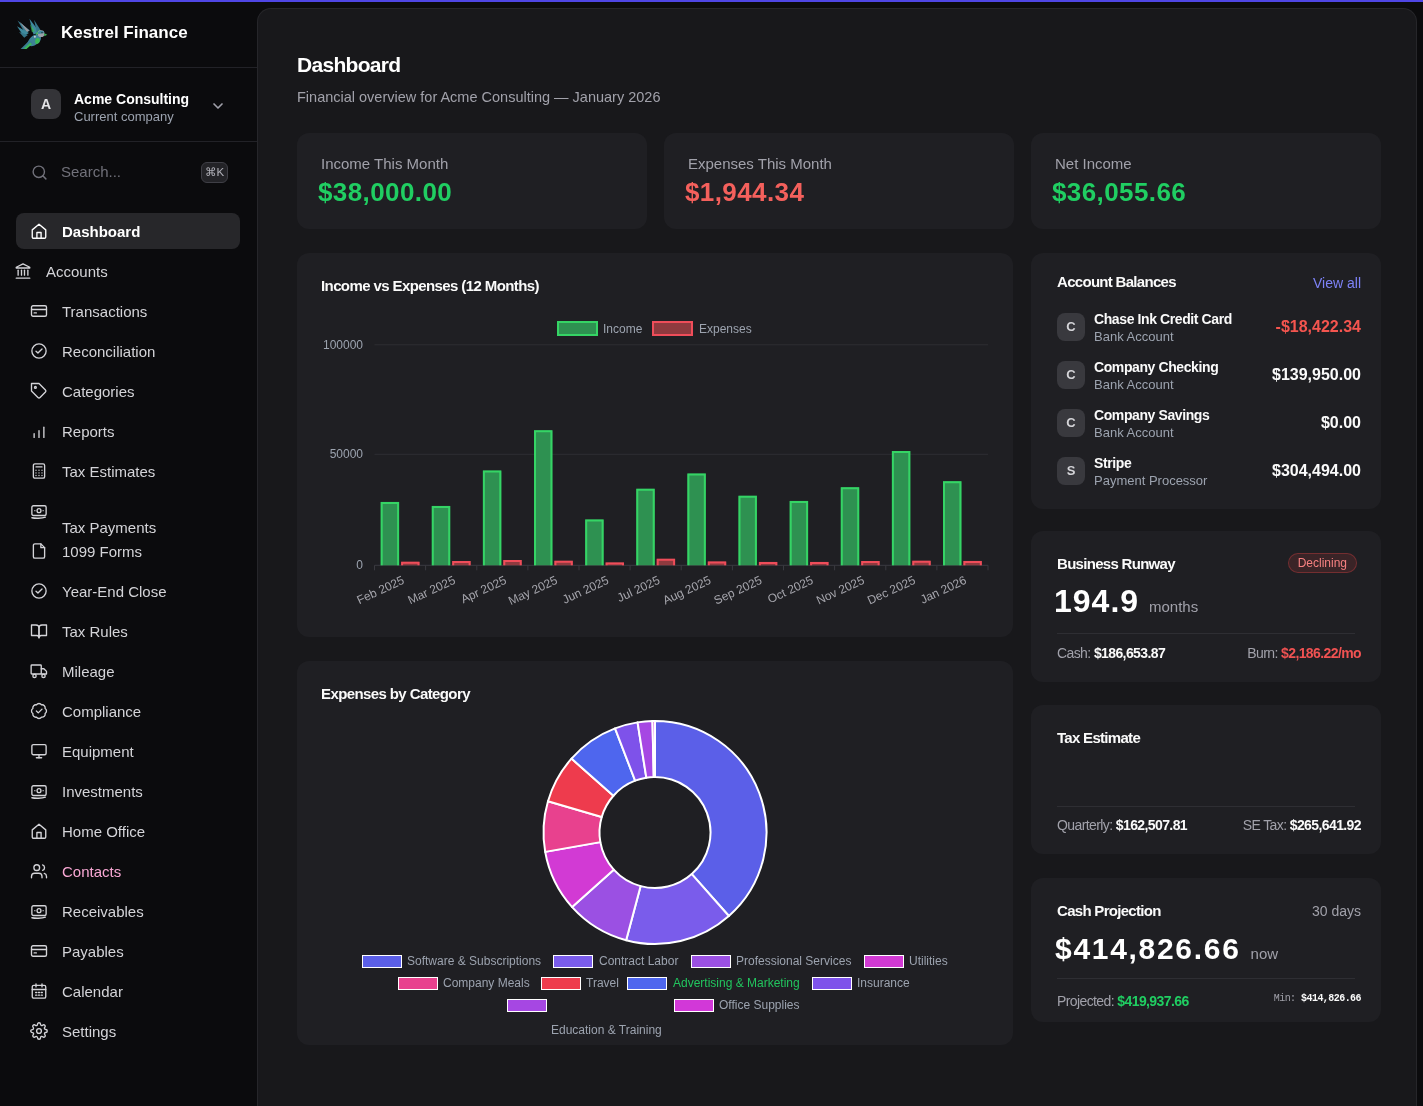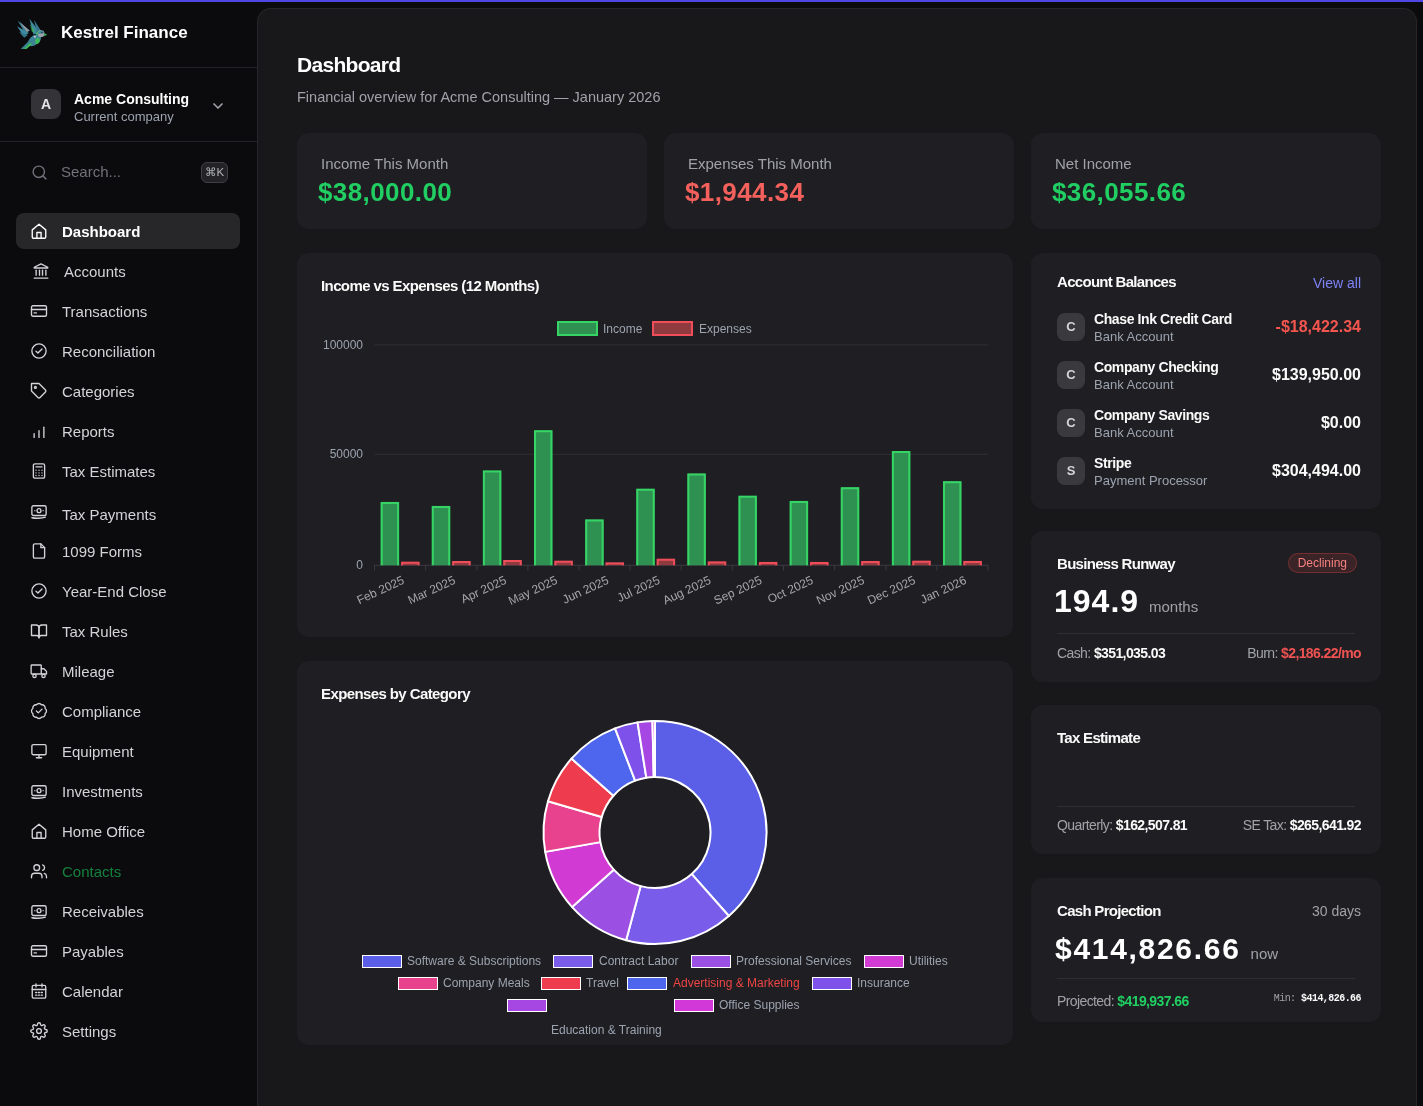--- a/index.html
+++ b/index.html
@@ -57,21 +57,21 @@
   <div class="abs" style="left:61px;top:161px;font-size:15px;color:#71717a;">Search...</div>
   <div class="abs" style="left:201px;top:160px;width:27px;height:21px;border:1px solid #3f3f46;border-radius:6px;background:#232327;color:#b0b0b8;font-size:11.5px;text-align:center;line-height:19px;">⌘K</div>
 
   <div class="abs" style="left:16px;top:211px;width:224px;height:36px;border-radius:8px;background:#27272a;">
       <svg class="abs ic" style="left:14px;top:9px;" width="18" height="18" viewBox="0 0 24 24" fill="none" stroke="#ffffff" stroke-width="1.8" stroke-linecap="round" stroke-linejoin="round">
         <path d="M3 10.5 12 3l9 7.5V20a1.7 1.7 0 0 1-1.7 1.7H4.7A1.7 1.7 0 0 1 3 20Z"></path>
         <path d="M9.2 21.5v-7.5h5.6v7.5"></path>
       </svg>
       <div class="abs" style="left:46px;top:10px;font-size:15px;font-weight:bold;color:#ffffff;">Dashboard</div>
     </div>
-  <div class="abs" style="left:18px;top:251px;width:224px;height:36px;border-radius:8px;">
+  <div class="abs" style="left:0;top:251px;width:224px;height:36px;border-radius:8px;">
       <svg class="abs ic" style="left:14px;top:9px;" width="18" height="18" viewBox="0 0 24 24" fill="none" stroke="#d4d4d8" stroke-width="1.8" stroke-linecap="round" stroke-linejoin="round">
         <line x1="3" y1="21.5" x2="21" y2="21.5"></line>
         <line x1="5.5" y1="17.5" x2="5.5" y2="11"></line>
         <line x1="10" y1="17.5" x2="10" y2="11"></line>
         <line x1="14" y1="17.5" x2="14" y2="11"></line>
         <line x1="18.5" y1="17.5" x2="18.5" y2="11"></line>
         <path d="M12 2.5 21 7v1H3V7Z"></path>
       </svg>
       <div class="abs" style="left:46px;top:10px;font-size:15px;font-weight:500;color:#d4d4d8;">Accounts</div>
     </div>
@@ -122,21 +122,21 @@
       <div class="abs" style="left:46px;top:10px;font-size:15px;font-weight:500;color:#d4d4d8;">Tax Estimates</div>
     </div>
   <div class="abs" style="left:16px;top:491px;width:224px;height:36px;border-radius:8px;">
       <svg class="abs ic" style="left:14px;top:9px;" width="18" height="18" viewBox="0 0 24 24" fill="none" stroke="#d4d4d8" stroke-width="1.8" stroke-linecap="round" stroke-linejoin="round">
         <rect x="2.5" y="5" width="19" height="13" rx="2"></rect>
         <circle cx="12" cy="11.5" r="2.6"></circle>
         <line x1="6.5" y1="11.5" x2="6.51" y2="11.5"></line>
         <line x1="17.5" y1="11.5" x2="17.51" y2="11.5"></line>
         <path d="M2.5 21c4 1 13.5 1 18-0.8"></path>
       </svg>
-      <div class="abs" style="left:46px;top:13px;font-size:15px;font-weight:500;color:#d4d4d8;">Tax Payments</div>
+      <div class="abs" style="left:46px;top:26px;font-size:15px;font-weight:500;color:#d4d4d8;">Tax Payments</div>
     </div>
   <div class="abs" style="left:16px;top:531px;width:224px;height:36px;border-radius:8px;">
       <svg class="abs ic" style="left:14px;top:9px;" width="18" height="18" viewBox="0 0 24 24" fill="none" stroke="#d4d4d8" stroke-width="1.8" stroke-linecap="round" stroke-linejoin="round">
         <path d="M14.5 2.5H6.5a2 2 0 0 0-2 2v15a2 2 0 0 0 2 2h11a2 2 0 0 0 2-2V7.5Z"></path>
         <path d="M14.5 2.5v5h5"></path>
       </svg>
       <div class="abs" style="left:46px;top:10px;font-size:15px;font-weight:500;color:#d4d4d8;">1099 Forms</div>
     </div>
   <div class="abs" style="left:16px;top:571px;width:224px;height:36px;border-radius:8px;">
       <svg class="abs ic" style="left:14px;top:9px;" width="18" height="18" viewBox="0 0 24 24" fill="none" stroke="#d4d4d8" stroke-width="1.8" stroke-linecap="round" stroke-linejoin="round">
@@ -193,21 +193,21 @@
       </svg>
       <div class="abs" style="left:46px;top:10px;font-size:15px;font-weight:500;color:#d4d4d8;">Home Office</div>
     </div>
   <div class="abs" style="left:16px;top:851px;width:224px;height:36px;border-radius:8px;">
       <svg class="abs ic" style="left:14px;top:9px;" width="18" height="18" viewBox="0 0 24 24" fill="none" stroke="#d4d4d8" stroke-width="1.8" stroke-linecap="round" stroke-linejoin="round">
         <circle cx="9" cy="7.5" r="3.8"></circle>
         <path d="M2 21v-1.8a4.2 4.2 0 0 1 4.2-4.2h5.6a4.2 4.2 0 0 1 4.2 4.2V21"></path>
         <path d="M16.8 3.9a3.8 3.8 0 0 1 0 7.2"></path>
         <path d="M22 21v-1.8a4.2 4.2 0 0 0-3-4"></path>
       </svg>
-      <div class="abs" style="left:46px;top:10px;font-size:15px;font-weight:500;color:#15803d;">Contacts</div>
+      <div class="abs" style="left:46px;top:10px;font-size:15px;font-weight:500;color:#f9a8d4;">Contacts</div>
     </div>
   <div class="abs" style="left:16px;top:891px;width:224px;height:36px;border-radius:8px;">
       <svg class="abs ic" style="left:14px;top:9px;" width="18" height="18" viewBox="0 0 24 24" fill="none" stroke="#d4d4d8" stroke-width="1.8" stroke-linecap="round" stroke-linejoin="round">
         <rect x="2.5" y="5" width="19" height="13" rx="2"></rect>
         <circle cx="12" cy="11.5" r="2.6"></circle>
         <line x1="6.5" y1="11.5" x2="6.51" y2="11.5"></line>
         <line x1="17.5" y1="11.5" x2="17.51" y2="11.5"></line>
         <path d="M2.5 21c4 1 13.5 1 18-0.8"></path>
       </svg>
       <div class="abs" style="left:46px;top:10px;font-size:15px;font-weight:500;color:#d4d4d8;">Receivables</div>
@@ -369,21 +369,21 @@
     <div class="abs" style="left:302px;top:293px;font-size:12px;color:#9ca3af;">Contract Labor</div>
   <div class="abs" style="left:394px;top:294px;width:40px;height:13px;background:#9b50e3;border:1px solid #fff;"></div>
     <div class="abs" style="left:439px;top:293px;font-size:12px;color:#9ca3af;">Professional Services</div>
   <div class="abs" style="left:567px;top:294px;width:40px;height:13px;background:#d23ad4;border:1px solid #fff;"></div>
     <div class="abs" style="left:612px;top:293px;font-size:12px;color:#9ca3af;">Utilities</div>
   <div class="abs" style="left:101px;top:316px;width:40px;height:13px;background:#e8418e;border:1px solid #fff;"></div>
     <div class="abs" style="left:146px;top:315px;font-size:12px;color:#9ca3af;">Company Meals</div>
   <div class="abs" style="left:244px;top:316px;width:40px;height:13px;background:#ee3b4d;border:1px solid #fff;"></div>
     <div class="abs" style="left:289px;top:315px;font-size:12px;color:#9ca3af;">Travel</div>
   <div class="abs" style="left:330px;top:316px;width:40px;height:13px;background:#4e66ee;border:1px solid #fff;"></div>
-    <div class="abs" style="left:376px;top:315px;font-size:12px;color:#ef4444;">Advertising &amp; Marketing</div>
+    <div class="abs" style="left:376px;top:315px;font-size:12px;color:#22c55e;">Advertising &amp; Marketing</div>
   <div class="abs" style="left:515px;top:316px;width:40px;height:13px;background:#7e52ea;border:1px solid #fff;"></div>
     <div class="abs" style="left:560px;top:315px;font-size:12px;color:#9ca3af;">Insurance</div>
   <div class="abs" style="left:210px;top:338px;width:40px;height:13px;background:#a647e3;border:1px solid #fff;"></div>
     <div class="abs" style="left:254px;top:337px;font-size:12px;color:#9ca3af;margin-top:25px;">Education &amp; Training</div>
   <div class="abs" style="left:377px;top:338px;width:40px;height:13px;background:#d238d8;border:1px solid #fff;"></div>
     <div class="abs" style="left:422px;top:337px;font-size:12px;color:#9ca3af;">Office Supplies</div>
 </div>
 
 <div class="card" style="left:1031px;top:253px;width:350px;height:256px;">
   <div class="abs" style="left:26px;top:20px;font-size:15px;font-weight:bold;letter-spacing:-0.7px;color:#fafafa;">Account Balances</div>
@@ -404,21 +404,21 @@
     <div class="abs" style="left:63px;top:202px;font-size:14px;font-weight:bold;letter-spacing:-0.4px;color:#fafafa;">Stripe</div>
     <div class="abs" style="left:63px;top:220px;font-size:13px;color:#9ca3af;">Payment Processor</div>
     <div class="abs" style="right:20px;top:209px;font-size:16px;font-weight:bold;color:#fafafa;">$304,494.00</div>
 </div>
 
 <div class="card" style="left:1031px;top:531px;width:350px;height:151px;">
   <div class="abs" style="left:26px;top:24px;font-size:15px;font-weight:bold;letter-spacing:-0.7px;color:#fafafa;">Business Runway</div>
   <div class="abs" style="right:24px;top:22px;height:20px;line-height:19px;padding:0 9px;border-radius:10px;background:rgba(239,68,68,.13);border:1px solid rgba(239,68,68,.32);color:#f58080;font-size:12px;">Declining</div>
   <div class="abs" style="left:23px;top:52px;font-size:32px;font-weight:bold;letter-spacing:1px;color:#fff;">194.9 <span style="font-size:15px;font-weight:normal;letter-spacing:normal;color:#a1a1aa;">months</span></div>
   <div class="abs" style="left:26px;top:102px;width:298px;height:1px;background:#2e2e33;"></div>
-  <div class="abs" style="left:26px;top:114px;font-size:14px;letter-spacing:-0.6px;color:#a1a1aa;">Cash: <b style="color:#fafafa;">$351,035.03</b></div>
+  <div class="abs" style="left:26px;top:114px;font-size:14px;letter-spacing:-0.6px;color:#a1a1aa;">Cash: <b style="color:#fafafa;">$186,653.87</b></div>
   <div class="abs" style="right:20px;top:114px;font-size:14px;letter-spacing:-0.6px;color:#a1a1aa;">Burn: <b style="color:#f05252;">$2,186.22/mo</b></div>
 </div>
 
 <div class="card" style="left:1031px;top:705px;width:350px;height:149px;">
   <div class="abs" style="left:26px;top:24px;font-size:15px;font-weight:bold;letter-spacing:-0.7px;color:#fafafa;">Tax Estimate</div>
   <div class="abs" style="left:26px;top:101px;width:298px;height:1px;background:#2e2e33;"></div>
   <div class="abs" style="left:26px;top:112px;font-size:14px;letter-spacing:-0.6px;color:#a1a1aa;">Quarterly: <b style="color:#fafafa;">$162,507.81</b></div>
   <div class="abs" style="right:20px;top:112px;font-size:14px;letter-spacing:-0.6px;color:#a1a1aa;">SE Tax: <b style="color:#fafafa;">$265,641.92</b></div>
 </div>
 

